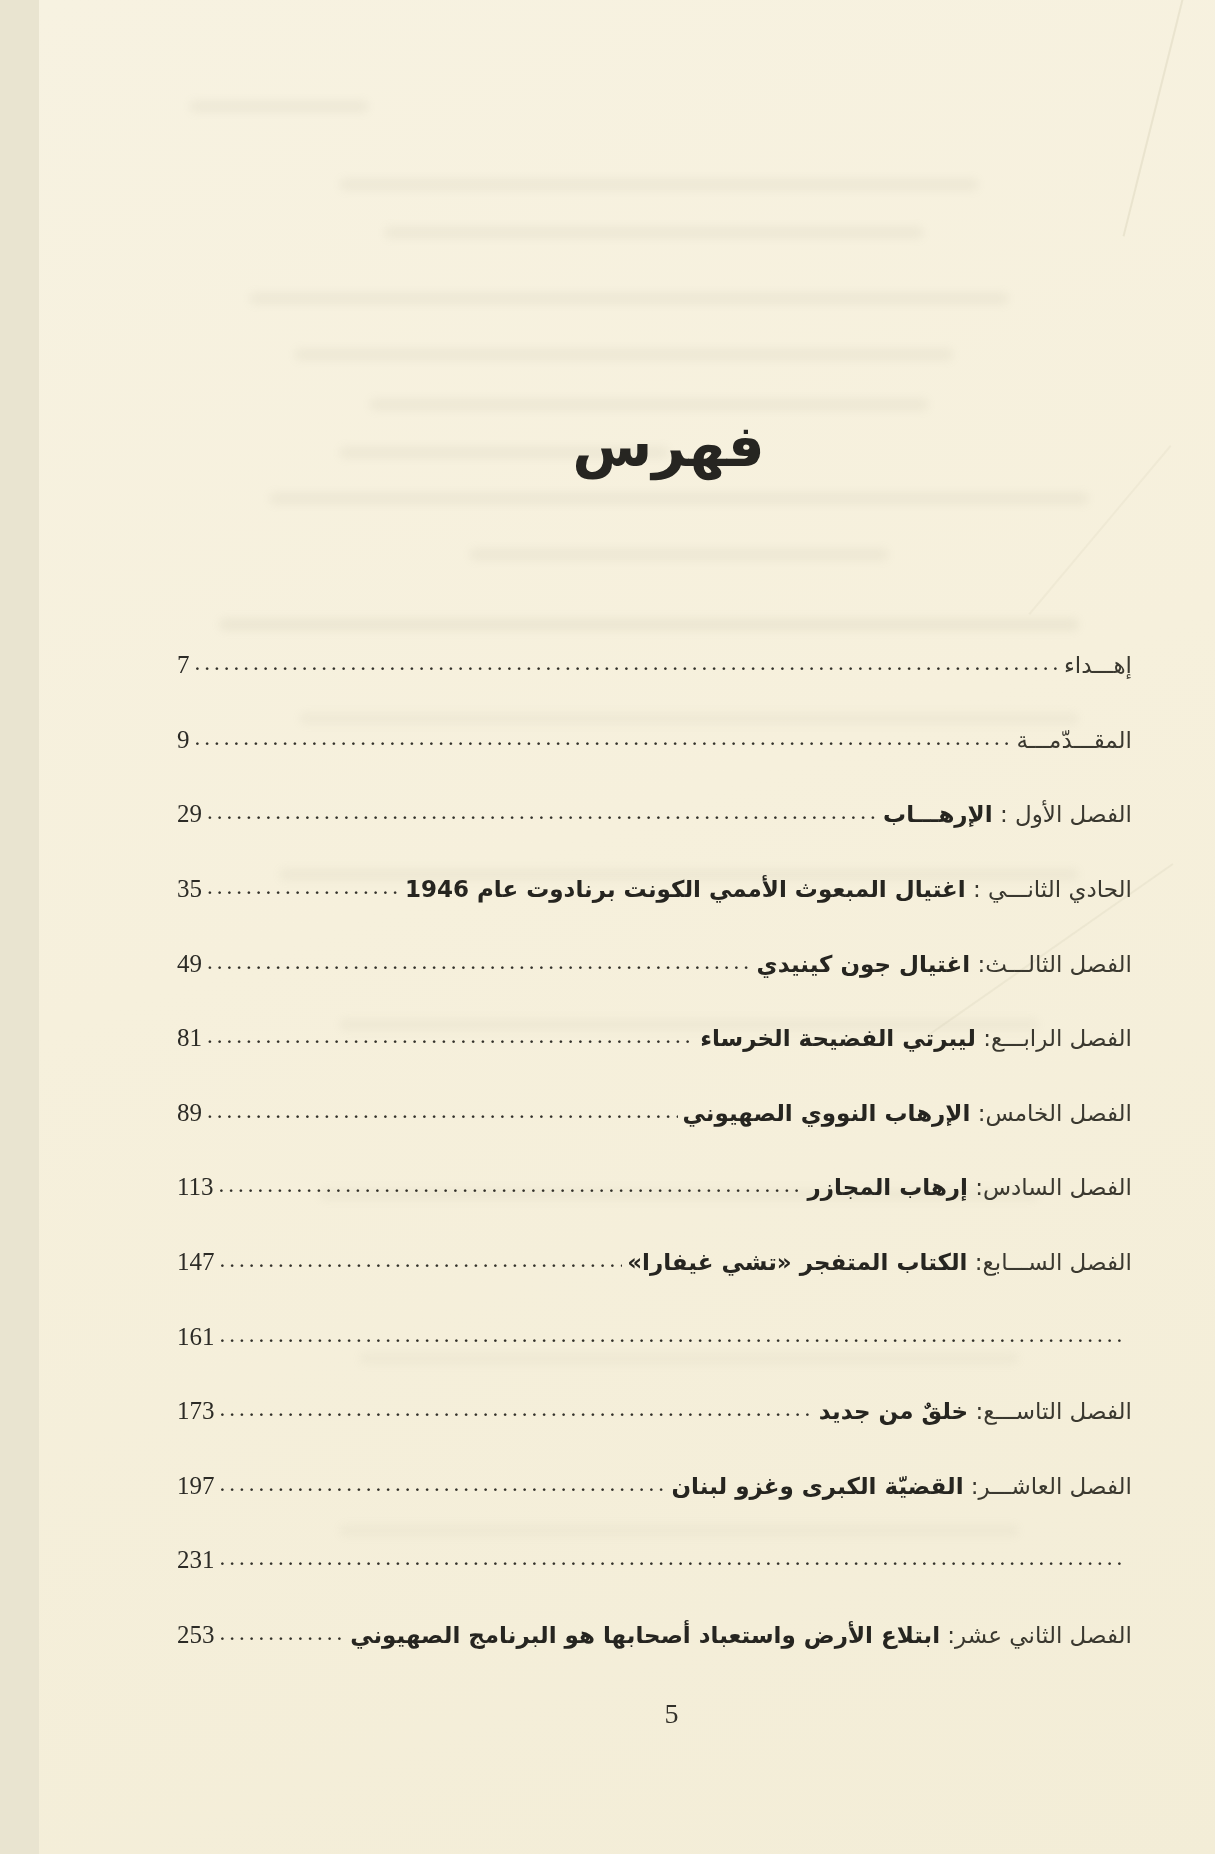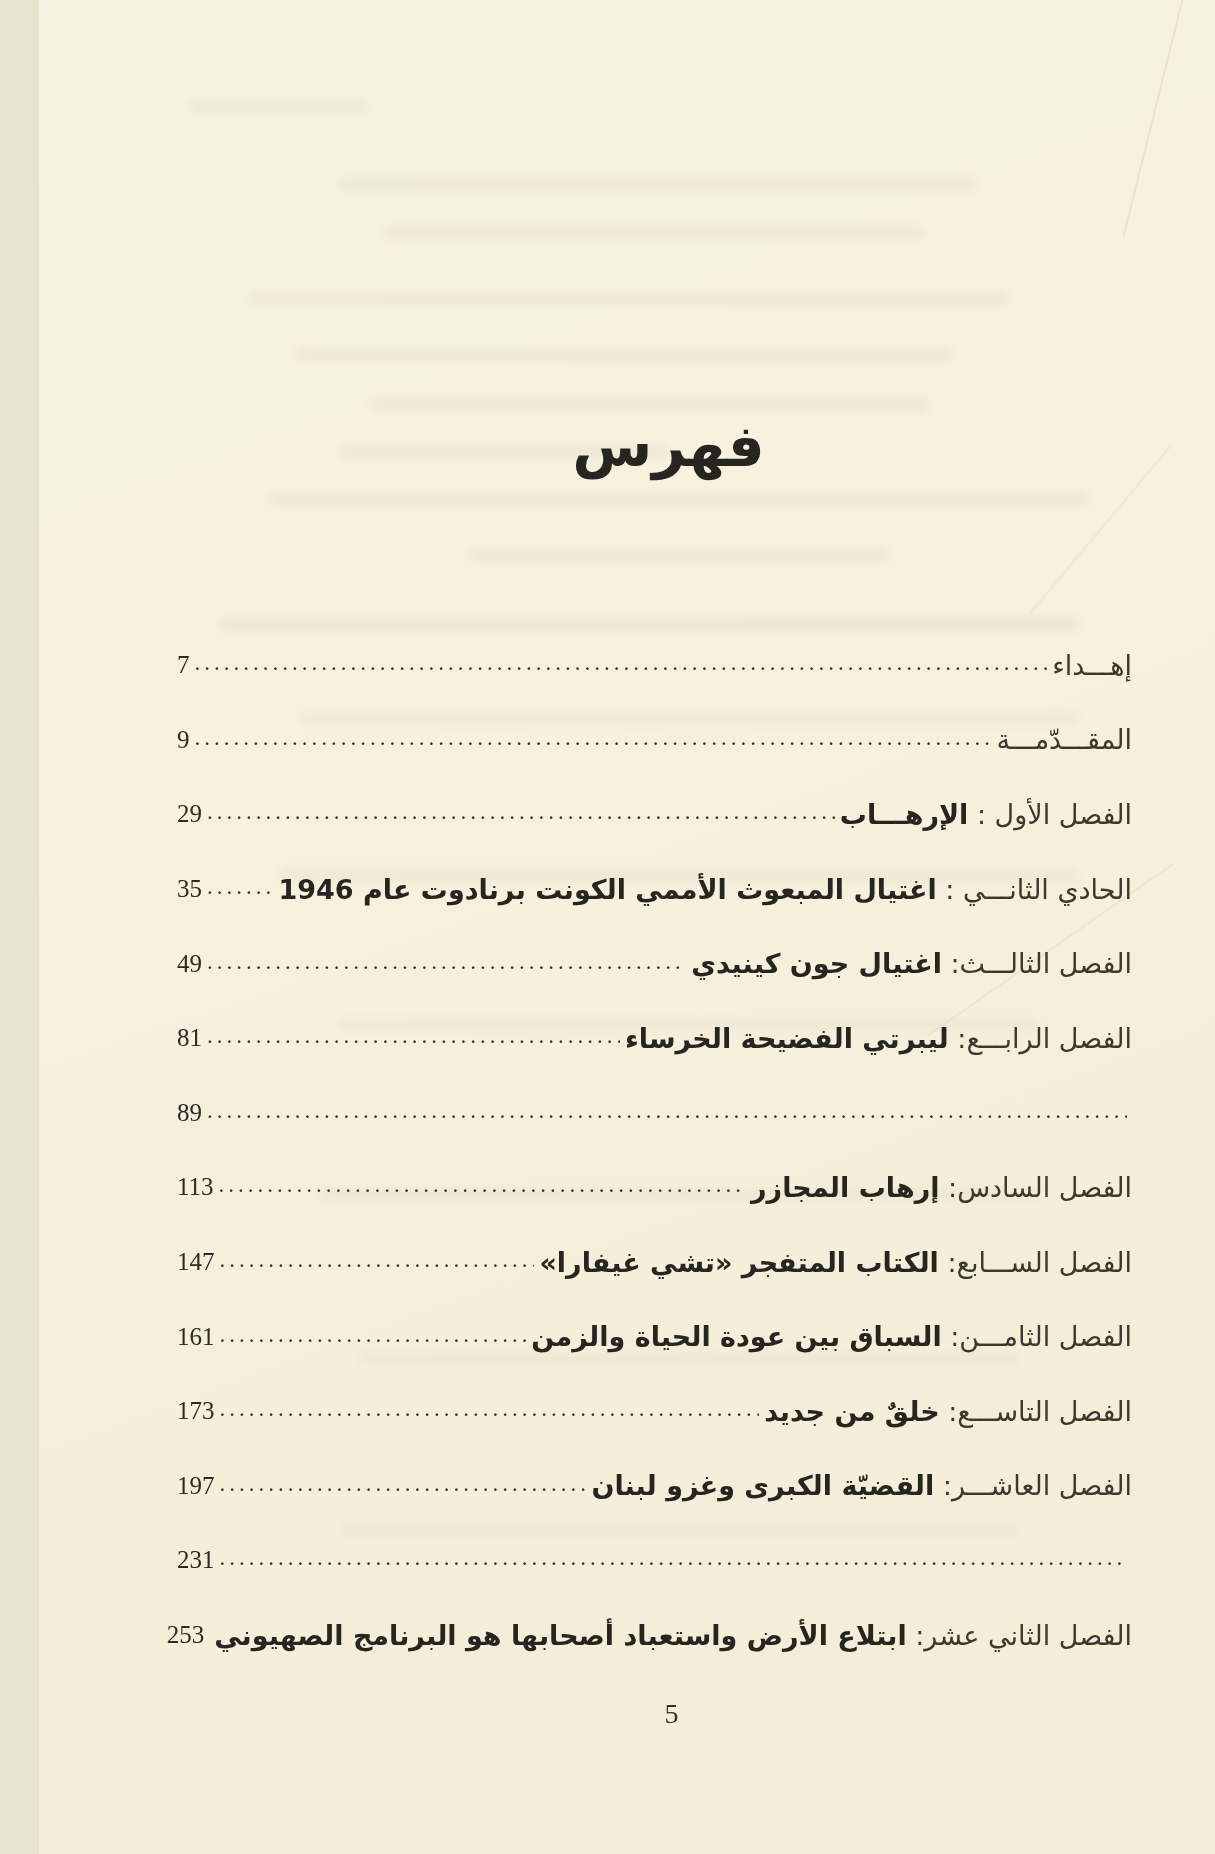--- a/index.html
+++ b/index.html
@@ -39,21 +39,21 @@
     color:#33312a;
   }
   .toc-row{
     height:74.6px;
     display:flex;
     align-items:center;
     white-space:nowrap;
   }
   .toc-text{
     flex:0 0 auto;
-    font-size:27px;
+    font-size:23px;
     color:#3a382f;
   }
   .toc-title{font-weight:normal;color:#3a382f;}
   .toc-title.bold{font-weight:bold;color:#262520;}
   .toc-dots{
     flex:1 1 auto;min-width:0;
     overflow:hidden;
     direction:ltr;text-align:left;
     font-family:"Liberation Serif",serif;
     font-size:23px;letter-spacing:4px;
@@ -145,20 +145,23 @@
 
     <div class="toc-row">
       <span class="toc-text">
         <span class="toc-label">الفصل الرابـــع: </span><span class="toc-title bold">ليبرتي الفضيحة الخرساء</span>
       </span>
       <span class="toc-dots">................................................................................................................................................................</span>
       <span class="toc-page">81</span>
     </div>
 
     <div class="toc-row">
+      <span class="toc-text">
+        <span class="toc-label">الفصل الخامس: </span><span class="toc-title bold">الإرهاب النووي الصهيوني</span>
+      </span>
       <span class="toc-dots">................................................................................................................................................................</span>
       <span class="toc-page">89</span>
     </div>
 
     <div class="toc-row">
       <span class="toc-text">
         <span class="toc-label">الفصل السادس: </span><span class="toc-title bold">إرهاب المجازر </span>
       </span>
       <span class="toc-dots">................................................................................................................................................................</span>
       <span class="toc-page">113</span>
@@ -166,23 +169,20 @@
 
     <div class="toc-row">
       <span class="toc-text">
         <span class="toc-label">الفصل الســـابع: </span><span class="toc-title bold">الكتاب المتفجر «تشي غيفارا» </span>
       </span>
       <span class="toc-dots">................................................................................................................................................................</span>
       <span class="toc-page">147</span>
     </div>
 
     <div class="toc-row">
-      <span class="toc-text">
-        <span class="toc-label">الفصل الثامـــن: </span><span class="toc-title bold">السباق بين عودة الحياة والزمن</span>
-      </span>
       <span class="toc-dots">................................................................................................................................................................</span>
       <span class="toc-page">161</span>
     </div>
 
     <div class="toc-row">
       <span class="toc-text">
         <span class="toc-label">الفصل التاســـع: </span><span class="toc-title bold">خلقٌ من جديد </span>
       </span>
       <span class="toc-dots">................................................................................................................................................................</span>
       <span class="toc-page">173</span>

